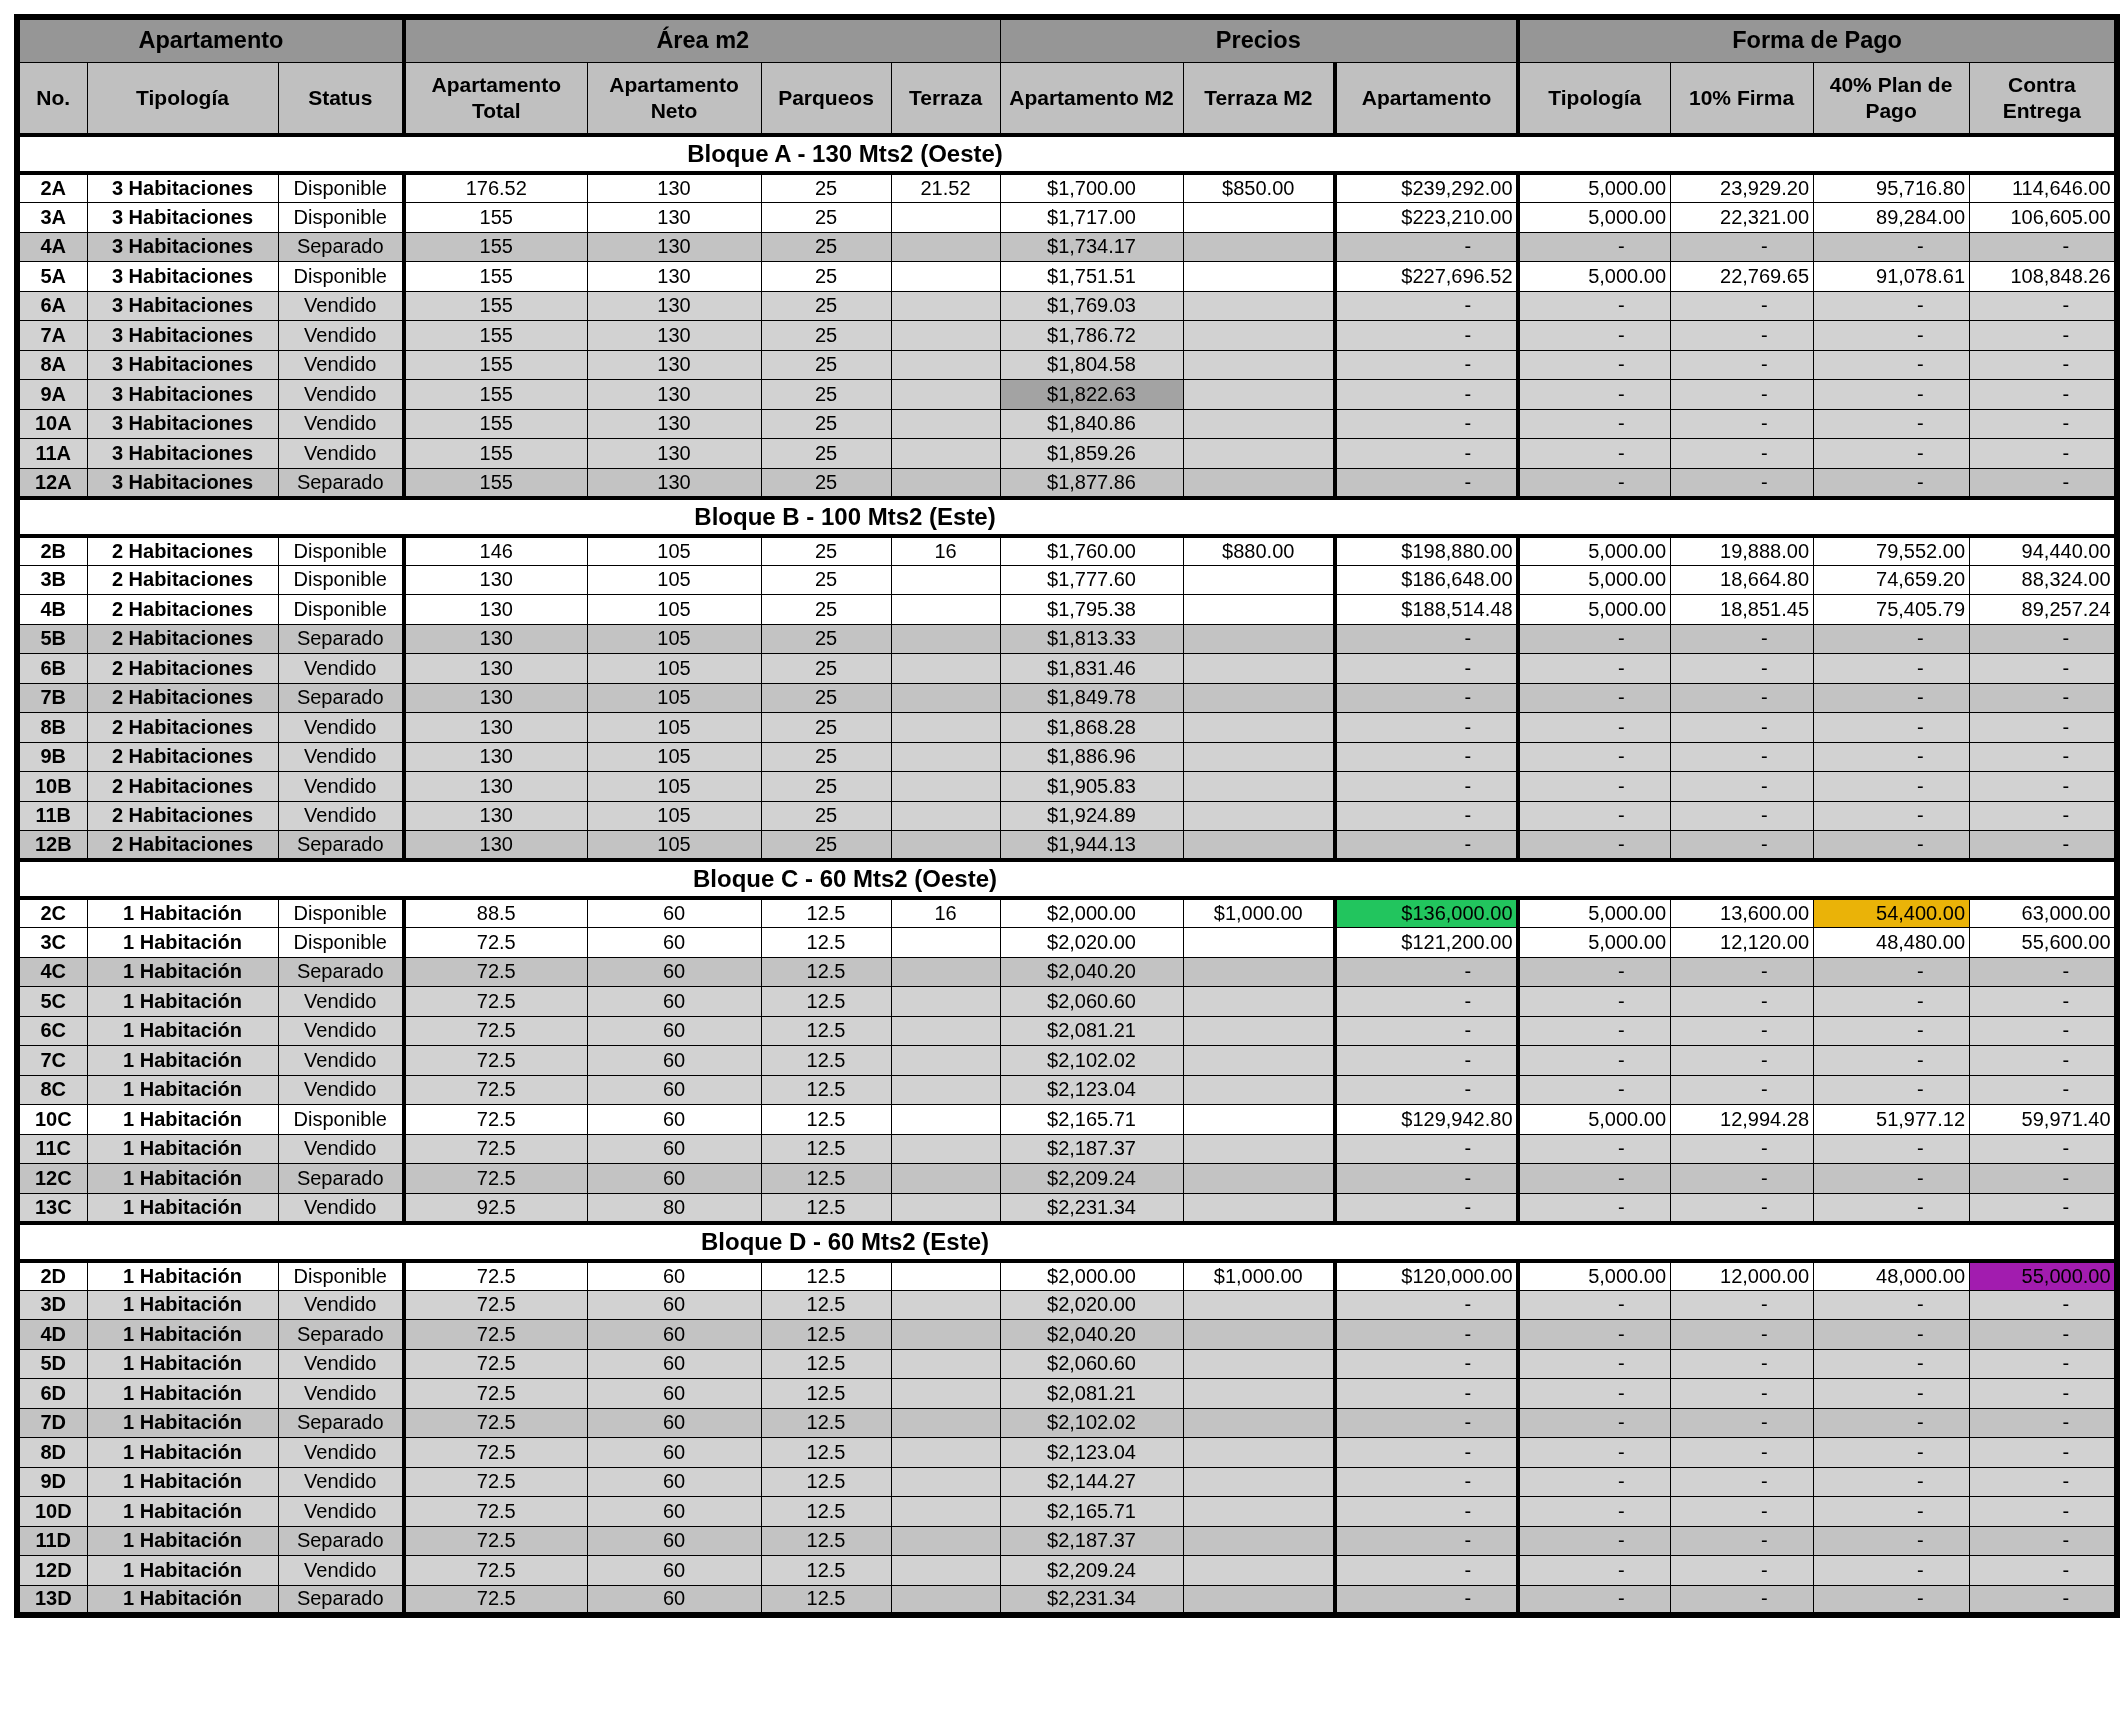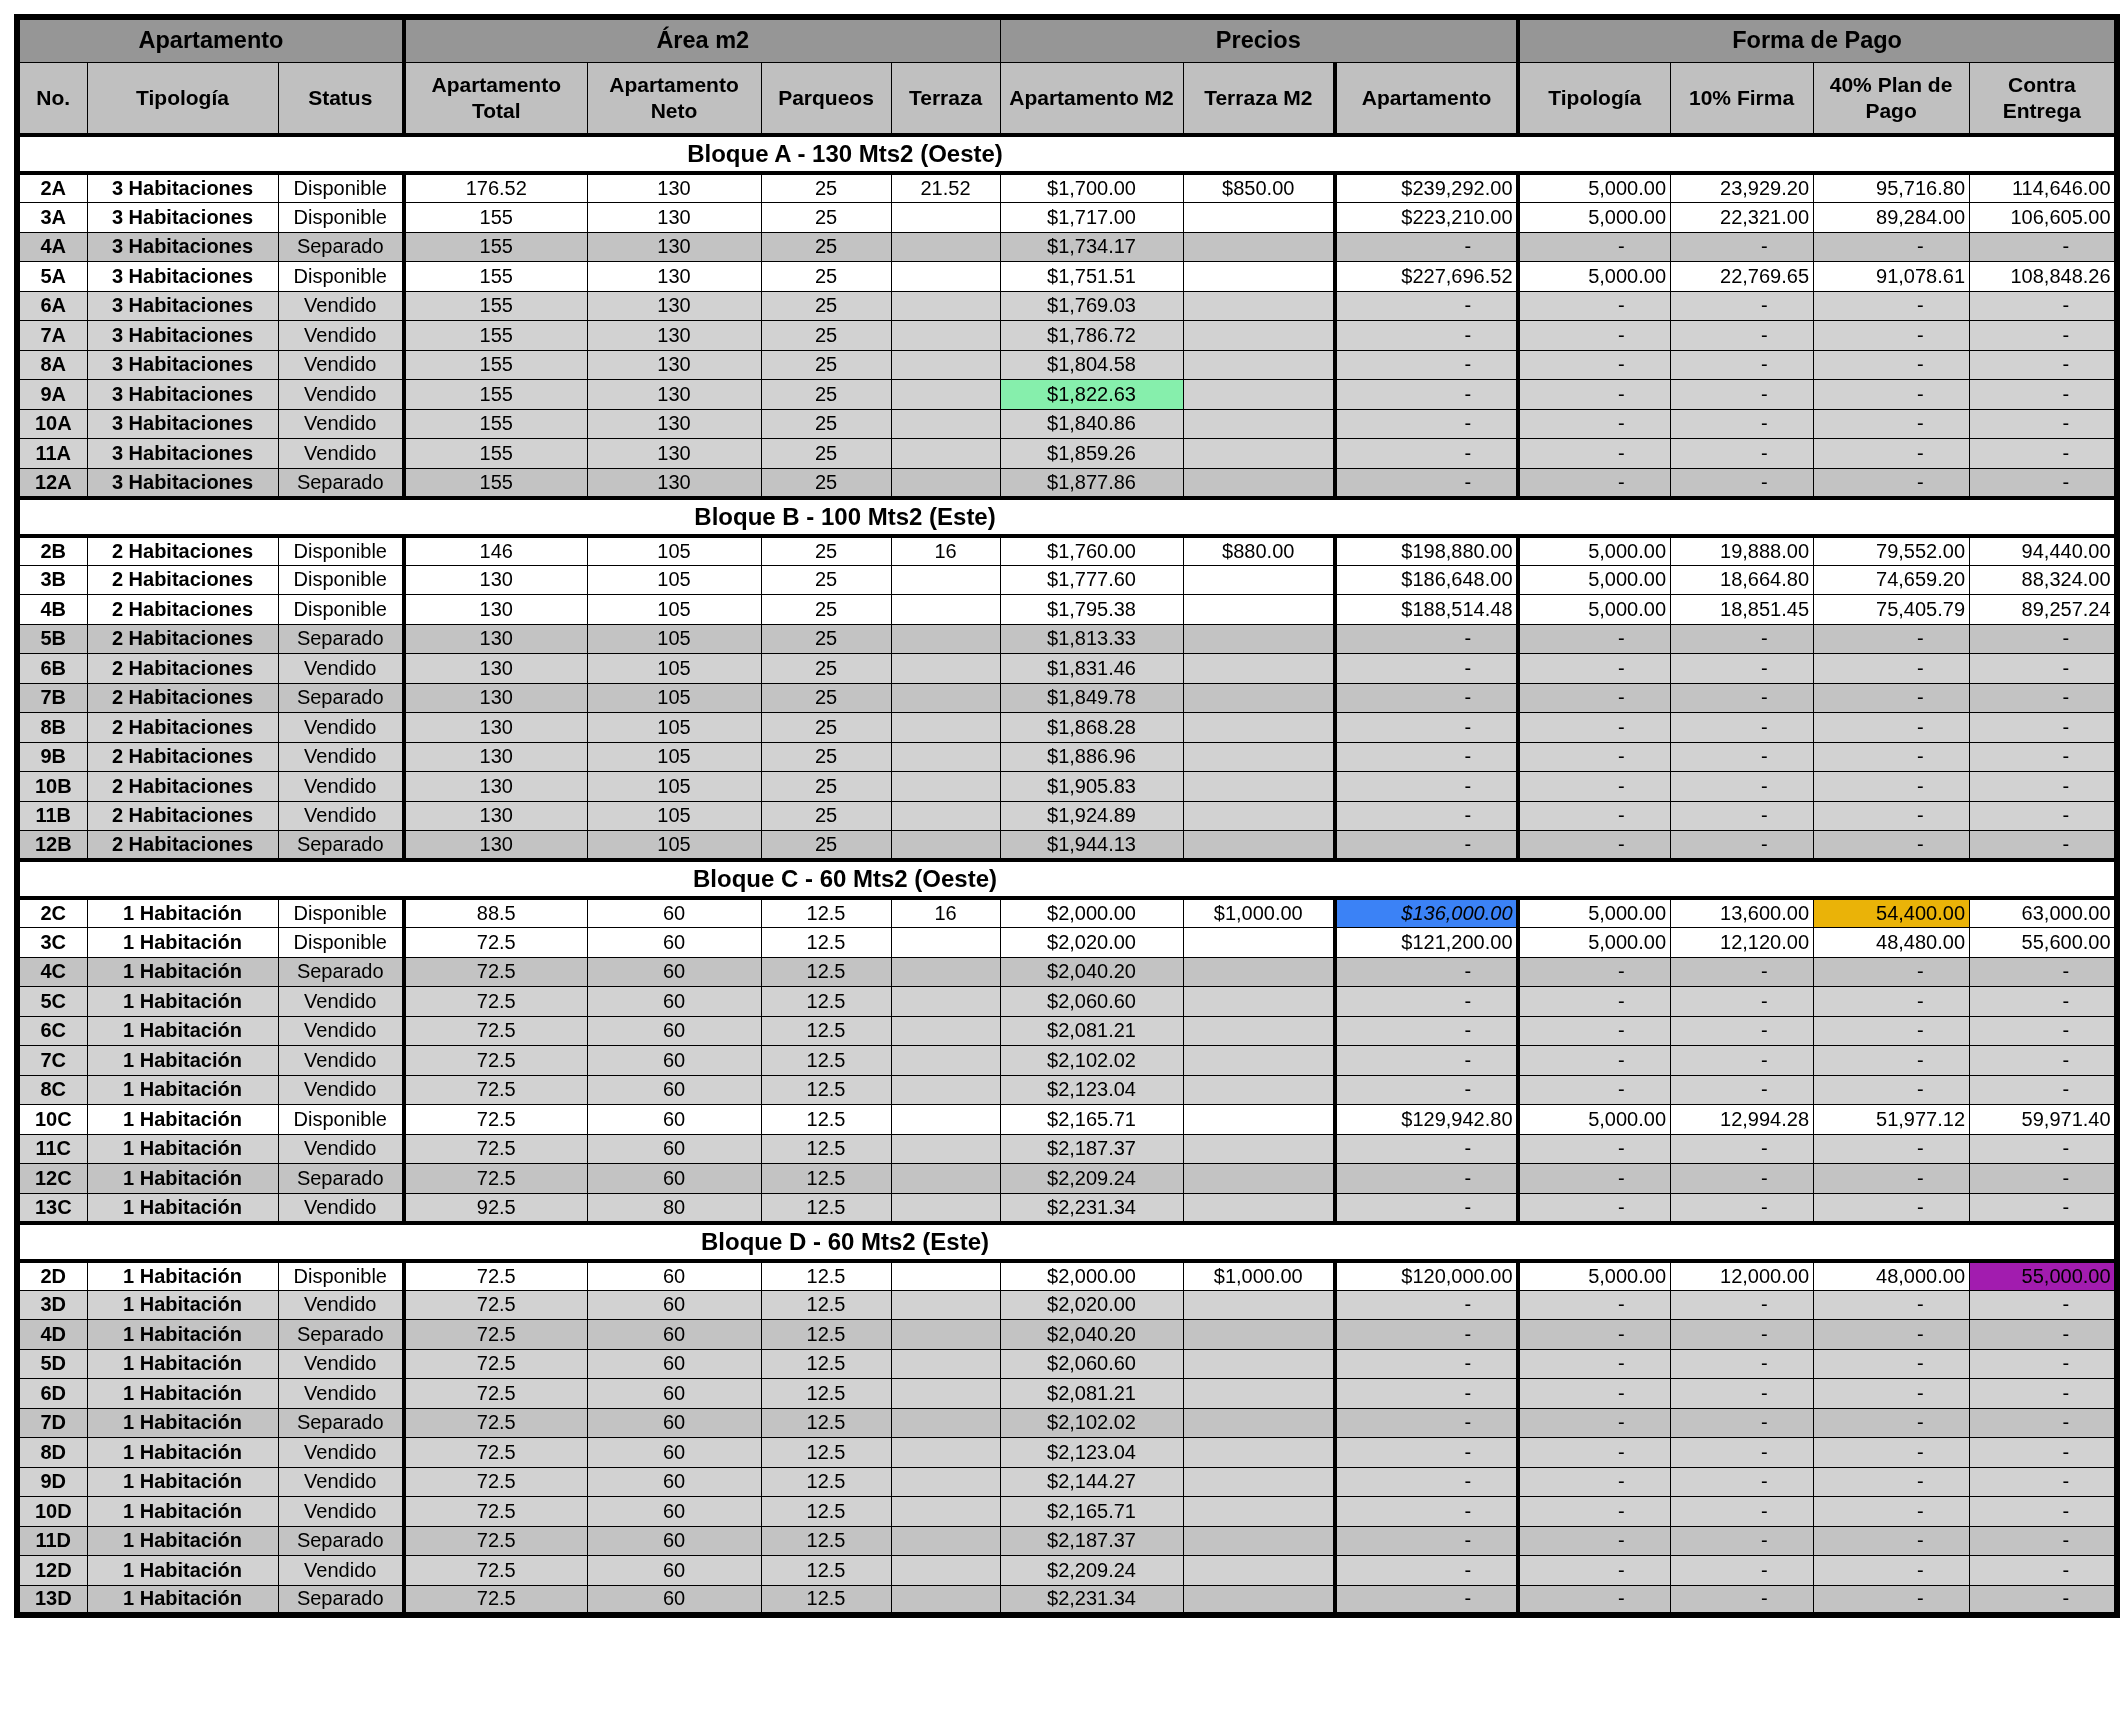--- a/index.html
+++ b/index.html
@@ -248,21 +248,21 @@
           <td class="r dash" style="background: rgb(210, 210, 210);">-</td>
         </tr>
         <tr class="data-row">
           <td class="c b" style="background: rgb(210, 210, 210);">9A</td>
           <td class="c b" style="background: rgb(210, 210, 210);">3 Habitaciones</td>
           <td class="c thickR" style="background: rgb(210, 210, 210);">Vendido</td>
           <td class="c" style="background: rgb(210, 210, 210);">155</td>
           <td class="c" style="background: rgb(210, 210, 210);">130</td>
           <td class="c" style="background: rgb(210, 210, 210);">25</td>
           <td class="c" style="background: rgb(210, 210, 210);"></td>
-          <td class="c" style="background: #86efac;">$1,822.63</td>
+          <td class="c" style="background: #a3a3a3;">$1,822.63</td>
           <td class="c thickR" style="background: rgb(210, 210, 210);"></td>
           <td class="r thickR dash" style="background: rgb(210, 210, 210);">-</td>
           <td class="r dash" style="background: rgb(210, 210, 210);">-</td>
           <td class="r dash" style="background: rgb(210, 210, 210);">-</td>
           <td class="r dash" style="background: rgb(210, 210, 210);">-</td>
           <td class="r dash" style="background: rgb(210, 210, 210);">-</td>
         </tr>
         <tr class="data-row">
           <td class="c b" style="background: rgb(210, 210, 210);">10A</td>
           <td class="c b" style="background: rgb(210, 210, 210);">3 Habitaciones</td>
@@ -498,21 +498,21 @@
         <tr class="data-row">
           <td class="c b" style="background: rgb(255, 255, 255);">2C</td>
           <td class="c b" style="background: rgb(255, 255, 255);">1 Habitación</td>
           <td class="c thickR" style="background: rgb(255, 255, 255);">Disponible</td>
           <td class="c" style="background: rgb(255, 255, 255);">88.5</td>
           <td class="c" style="background: rgb(255, 255, 255);">60</td>
           <td class="c" style="background: rgb(255, 255, 255);">12.5</td>
           <td class="c" style="background: rgb(255, 255, 255);">16</td>
           <td class="c" style="background: rgb(255, 255, 255);">$2,000.00</td>
           <td class="c thickR" style="background: rgb(255, 255, 255);">$1,000.00</td>
-          <td class="r thickR" style="background: #3b82f6; font-style: italic;">$136,000.00</td>
+          <td class="r thickR" style="background: #22c55e;">$136,000.00</td>
           <td class="r" style="background: rgb(255, 255, 255);">5,000.00</td>
           <td class="r" style="background: rgb(255, 255, 255);">13,600.00</td>
           <td class="r" style="background: #eab308;">54,400.00</td>
           <td class="r" style="background: rgb(255, 255, 255);">63,000.00</td>
         </tr>
         <tr class="data-row">
           <td class="c b" style="background: rgb(255, 255, 255);">3C</td>
           <td class="c b" style="background: rgb(255, 255, 255);">1 Habitación</td>
           <td class="c thickR" style="background: rgb(255, 255, 255);">Disponible</td>
           <td class="c" style="background: rgb(255, 255, 255);">72.5</td>

